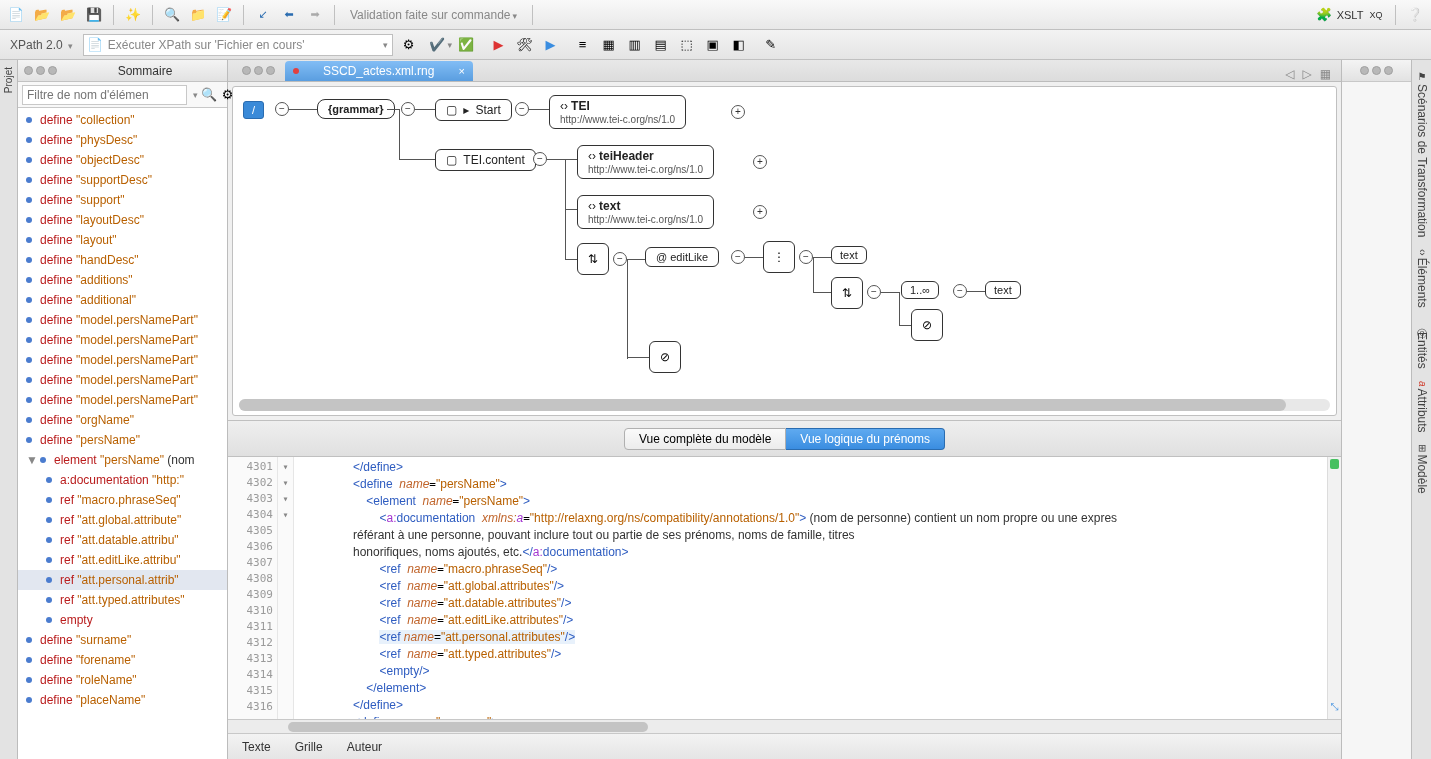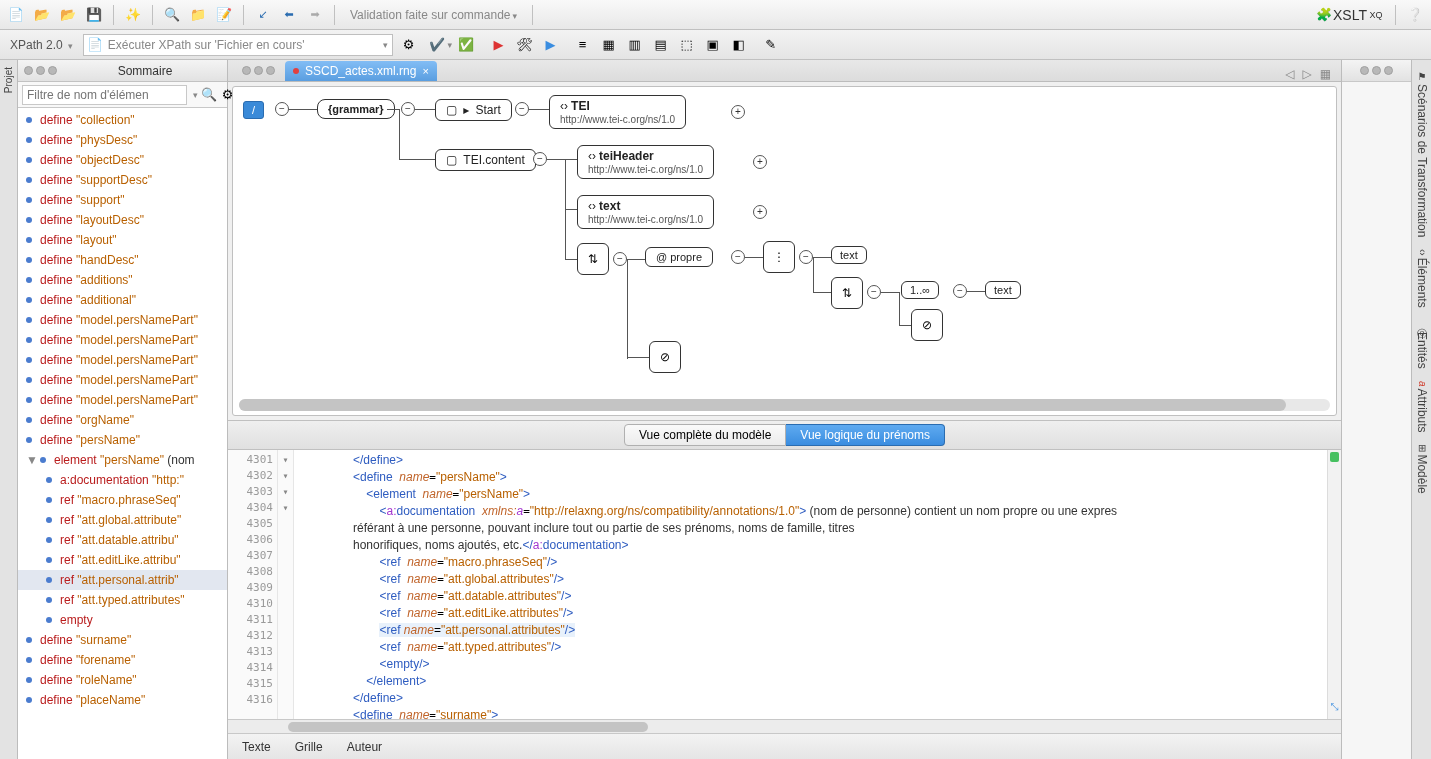--- a/index.html
+++ b/index.html
@@ -39,21 +39,21 @@
 .tree-row .nm { color: #b86000; }
 .tree-row .ex { color: #333; }
 .tree-row.indent1 { padding-left: 28px; }
 .tree-row .disc { width: 10px; text-align: center; color: #888; margin-right: 4px; }
 .tree-row.selected { background: #e2e7f0; }
 
 
 .editor-col { flex: 1; display: flex; flex-direction: column; min-width: 0; }
 .editor-tabs { height: 22px; background: linear-gradient(#e8e8e8,#dcdcdc); border-bottom: 1px solid #bcbcbc; display: flex; align-items: flex-end; padding-left: 8px; gap: 4px; }
 .editor-tabs .mac-dots { align-self: center; }
-.file-tab { height: 20px; background: linear-gradient(#82bdf5,#5a9ee0); color: #fff; border-radius: 4px 4px 0 0; padding: 0 8px; display: flex; align-items: center; gap: 6px; cursor: pointer; }
+.file-tab { height: 20px; background: linear-gradient(#82bdf5,#5a9ee0); color: #fff; border-radius: 4px 4px 0 0; padding: 0 8px; display: flex; align-items: center; gap: 24px; cursor: pointer; }
 .file-tab .bullet-tab { width: 6px; height: 6px; background: #e04040; border-radius: 50%; }
 .file-tab .close-x { font-size: 11px; }
 .tab-nav { margin-left: auto; display: flex; gap: 8px; padding-right: 10px; color: #888; }
 .tab-nav span { cursor: pointer; }
 
 .diagram-pane { flex: 0 0 330px; background: #fff; border-bottom: 1px solid #bcbcbc; position: relative; overflow: hidden; margin: 4px; border: 1px solid #c0c0c0; border-radius: 3px; }
 .diagram-inner { position: relative; width: 100%; height: 300px; }
 .scroll-h { position: absolute; left: 6px; right: 6px; bottom: 4px; height: 12px; background: #e8e8e8; border-radius: 6px; }
 .scroll-h .thumb { height: 100%; background: #c4c4c4; border-radius: 6px; width: 96%; margin-left: 0; }
 
@@ -61,21 +61,21 @@
 .dnode.small { padding: 2px 8px; }
 .dnode .sub { font-size: 10px; color: #555; }
 .dnode.slash { background: #3a8ad8; color: #fff; border-color: #2a6cb0; border-radius: 3px; }
 .dnode.grammar { font-weight: bold; border-radius: 8px; border-style: solid; }
 .dop { position: absolute; width: 14px; height: 14px; border: 1px solid #555; border-radius: 50%; background: #fff; font-size: 10px; line-height: 12px; text-align: center; color: #333; cursor: pointer; }
 .dbox { position: absolute; width: 32px; height: 32px; border: 1px solid #333; border-radius: 6px; background: #fff; display: flex; align-items: center; justify-content: center; }
 .conn { position: absolute; background: #555; }
 .conn.h { height: 1px; }
 .conn.v { width: 1px; }
 
-.view-switch { height: 30px; background: linear-gradient(#efefef,#e0e0e0); display: flex; align-items: center; justify-content: center; gap: 0; border-top: 1px solid #c0c0c0; border-bottom: 1px solid #c0c0c0; }
+.view-switch { height: 37px; background: linear-gradient(#efefef,#e0e0e0); display: flex; align-items: center; justify-content: center; gap: 0; border-top: 1px solid #c0c0c0; border-bottom: 1px solid #c0c0c0; }
 .vs-btn { height: 22px; padding: 0 14px; display: flex; align-items: center; border: 1px solid #b0b0b0; background: linear-gradient(#fafafa,#ececec); cursor: pointer; font-size: 12px; }
 .vs-btn.left { border-radius: 4px 0 0 4px; }
 .vs-btn.right { border-radius: 0 4px 4px 0; border-left: none; background: linear-gradient(#5faaf0,#3a8de0); color: #fff; border-color: #2a6cb0; }
 
 .code-pane { flex: 1; display: flex; min-height: 0; position: relative; background: #fff; }
 .gutter { width: 50px; background: #fafafa; border-right: 1px solid #e6e6e6; color: #9a9a9a; font-family: Menlo, monospace; font-size: 11px; text-align: right; padding: 2px 4px 0 0; line-height: 16px; }
 .fold { width: 16px; background: #fafafa; border-right: 1px solid #e6e6e6; font-family: Menlo, monospace; font-size: 10px; text-align: center; color: #888; padding-top: 2px; line-height: 16px; }
 .code { flex: 1; font-family: Menlo, monospace; font-size: 11px; line-height: 16px; padding: 2px 0 0 6px; overflow: hidden; white-space: pre; }
 .code .t-tag { color: #2e5cc0; }
 .code .t-attr { color: #c0642a; font-style: italic; }
@@ -148,21 +148,21 @@
       <span class="arr right" style="color:#aaa">➡</span>
     </span>
   <div class="sep"></div>
   <span class="toolbar-label"><span>Validation faite sur commande</span><span class="chev">▾</span></span>
   <div class="sep"></div>
   <div style="flex:1"></div>
   <span class="icon-btn">
       <span class="glyph">🧩</span>
     </span>
   <span class="icon-btn">
-      <span style="font-size:14px;color:#333">XSLT</span>
+      <span style="font-size:11px;color:#333">XSLT</span>
     </span>
   <span class="icon-btn">
       <span style="font-size:9px;color:#333">XQ</span>
     </span>
   <div class="sep"></div>
   <span class="icon-btn">
       <span class="glyph">❔</span>
     </span>
 </div>
 
@@ -346,21 +346,21 @@
         <div class="dop" style="left:520px;top:118px">+</div>
 
         <div class="conn h" style="left:332px;top:172px;width:12px"></div>
         <div class="dbox" style="left:344px;top:156px">
             <span>⇅</span>
           </div>
         <div class="dop" style="left:380px;top:165px">−</div>
         <div class="conn h" style="left:394px;top:172px;width:18px"></div>
         <div class="conn v" style="left:394px;top:172px;height:100px"></div>
 
-        <div class="dnode" style="left:412px;top:160px">@ propre</div>
+        <div class="dnode" style="left:412px;top:160px">@ editLike</div>
         <div class="dop" style="left:498px;top:163px">−</div>
         <div class="conn h" style="left:512px;top:170px;width:18px"></div>
         <div class="dbox" style="left:530px;top:154px">
             <span>⋮</span>
           </div>
         <div class="dop" style="left:566px;top:163px">−</div>
         <div class="conn h" style="left:580px;top:170px;width:18px"></div>
         <div class="dnode small" style="left:598px;top:159px">text</div>
 
         <div class="conn h" style="left:580px;top:205px;width:18px"></div>

